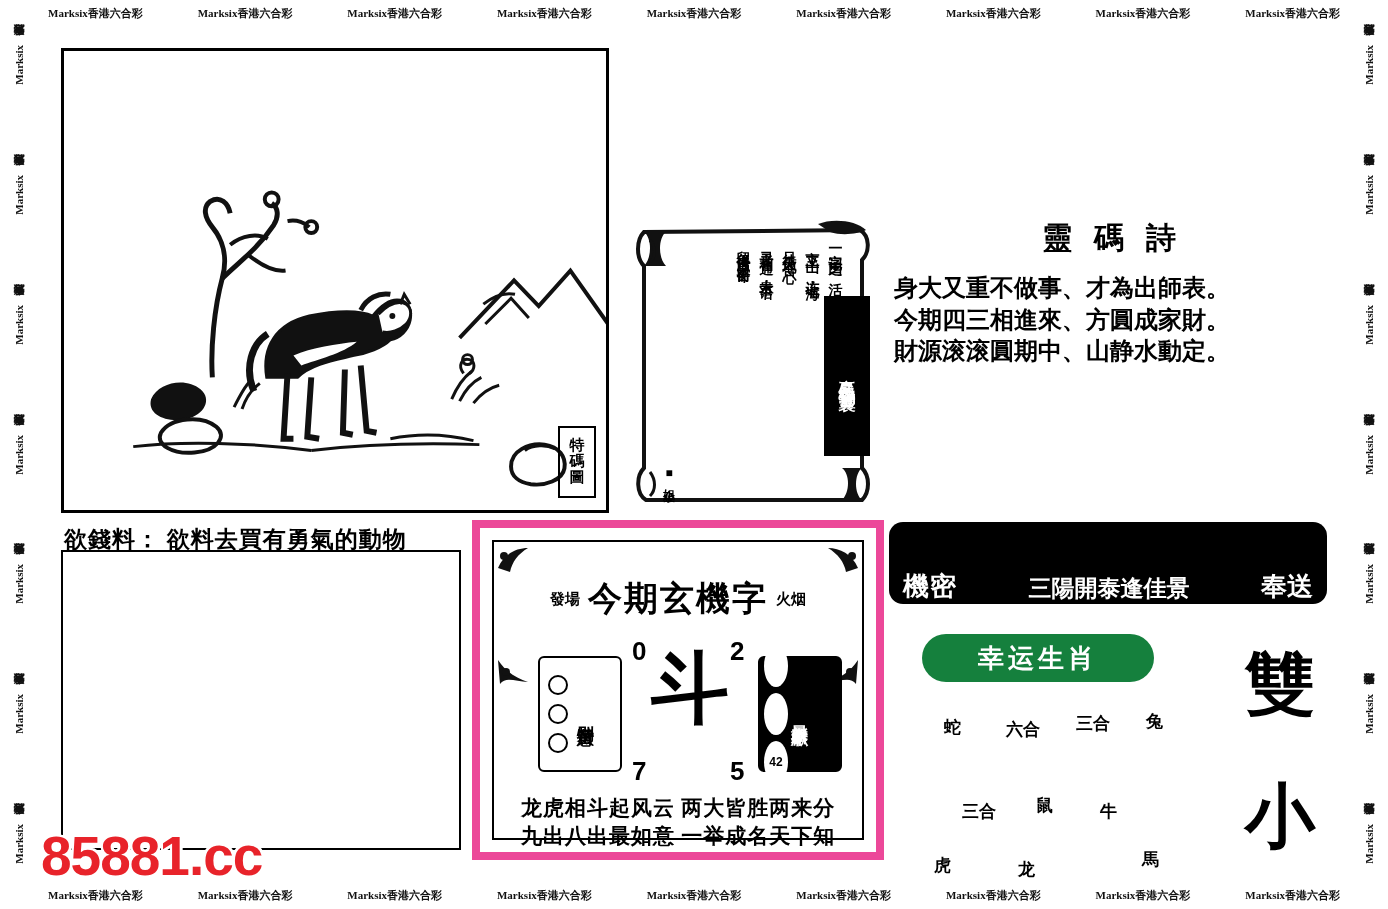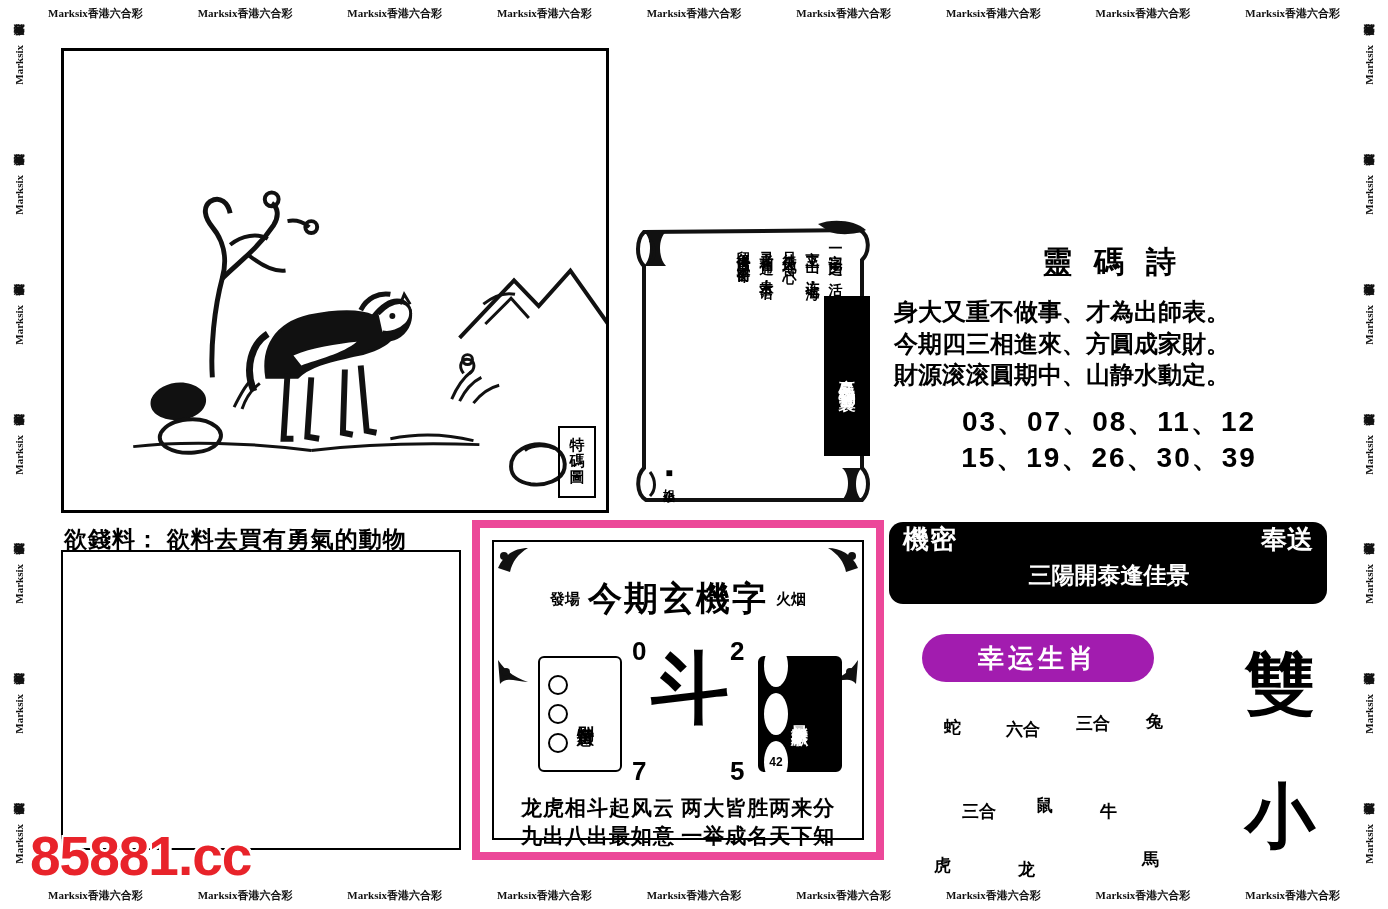--- a/index.html
+++ b/index.html
@@ -150,21 +150,20 @@
     width:430px;
   }
   .poem-title {
     font-family:"Liberation Serif", serif;
     font-weight:bold;
     font-size:30px;
     text-align:center;
     letter-spacing:22px;
     margin-bottom:14px;
     padding-left:22px;
-    margin-top:24px;
   }
   .poem-line {
     font-family:"Liberation Serif", serif;
     font-weight:bold;
     font-size:24px;
     line-height:1.32;
     white-space:nowrap;
     letter-spacing:0px;
   }
   .numbers {
@@ -176,21 +175,21 @@
     line-height:1.3;
     letter-spacing:2px;
   }
 
   
   .secret {
     position:absolute; left:855px; top:500px;
     width:438px; height:82px;
     background:#000; border-radius:14px;
     color:#fff;
-    display:flex; align-items:flex-start;
+    display:flex; align-items:flex-end;
     padding:0 14px;
   }
   .secret-label {
     font-family:"Liberation Serif", serif;
     font-weight:bold; font-size:26px; letter-spacing:1px;
   }
   .secret-mid {
     flex:1;
     text-align:center;
     font-family:"Liberation Serif", serif;
@@ -198,21 +197,21 @@
   }
   .secret-right {
     font-family:"Liberation Serif", serif;
     font-weight:bold; font-size:26px;
   }
 
   
   .zodiac-pill {
     position:absolute; left:888px; top:612px;
     width:232px; height:48px;
-    background:#a21caf; border-radius:24px;
+    background:#15803d; border-radius:24px;
     color:#fff;
     display:flex; align-items:center; justify-content:center;
     font-family:"Liberation Serif", serif;
     font-weight:bold; font-size:26px; letter-spacing:4px;
   }
   .zodiac-area { position:absolute; left:880px; top:660px; width:290px; height:200px; }
   .zodiac-item {
     position:absolute;
     font-family:"Liberation Serif", serif;
     font-weight:bold; font-size:17px;
@@ -332,21 +331,21 @@
     font-family:"Liberation Serif", serif;
     font-weight:bold;
     font-size:53px;
     color:#e8232a;
     letter-spacing:1px;
     text-shadow:
       -2px -2px 0 #fff, 2px -2px 0 #fff, -2px 2px 0 #fff, 2px 2px 0 #fff,
       0 3px 0 #fff, 3px 0 0 #fff;
   }
   .url-en {
-    margin-left:30px;
+    margin-left:41px;
     font-family:"Liberation Sans", sans-serif;
     font-weight:bold;
     font-size:55px;
     color:#e8232a;
     letter-spacing:-1px;
     text-shadow:
       -2px -2px 0 #fff, 2px -2px 0 #fff, -2px 2px 0 #fff, 2px 2px 0 #fff,
       0 3px 0 #fff, 3px 0 0 #fff;
   }
 </style>
@@ -489,24 +488,20 @@
     <div class="win-tab">
       <span>赢钱锦囊</span>
     </div>
   </div>
 
   <div class="poem">
     <div class="poem-title">靈碼詩</div>
     <div class="poem-line">身大又重不做事、才為出師表。</div>
     <div class="poem-line">今期四三相進來、方圓成家財。</div>
     <div class="poem-line">財源滚滚圓期中、山静水動定。</div>
-    <div class="numbers">
-      <div>03、07、08、11、12</div>
-      <div>15、19、26、30、39</div>
-    </div>
   </div>
 
   <div class="secret">
     <div class="secret-label">機密</div>
     <div class="secret-mid">
       <div>三陽開泰逢佳景</div>
     </div>
     <div class="secret-right">奉送</div>
   </div>
 

